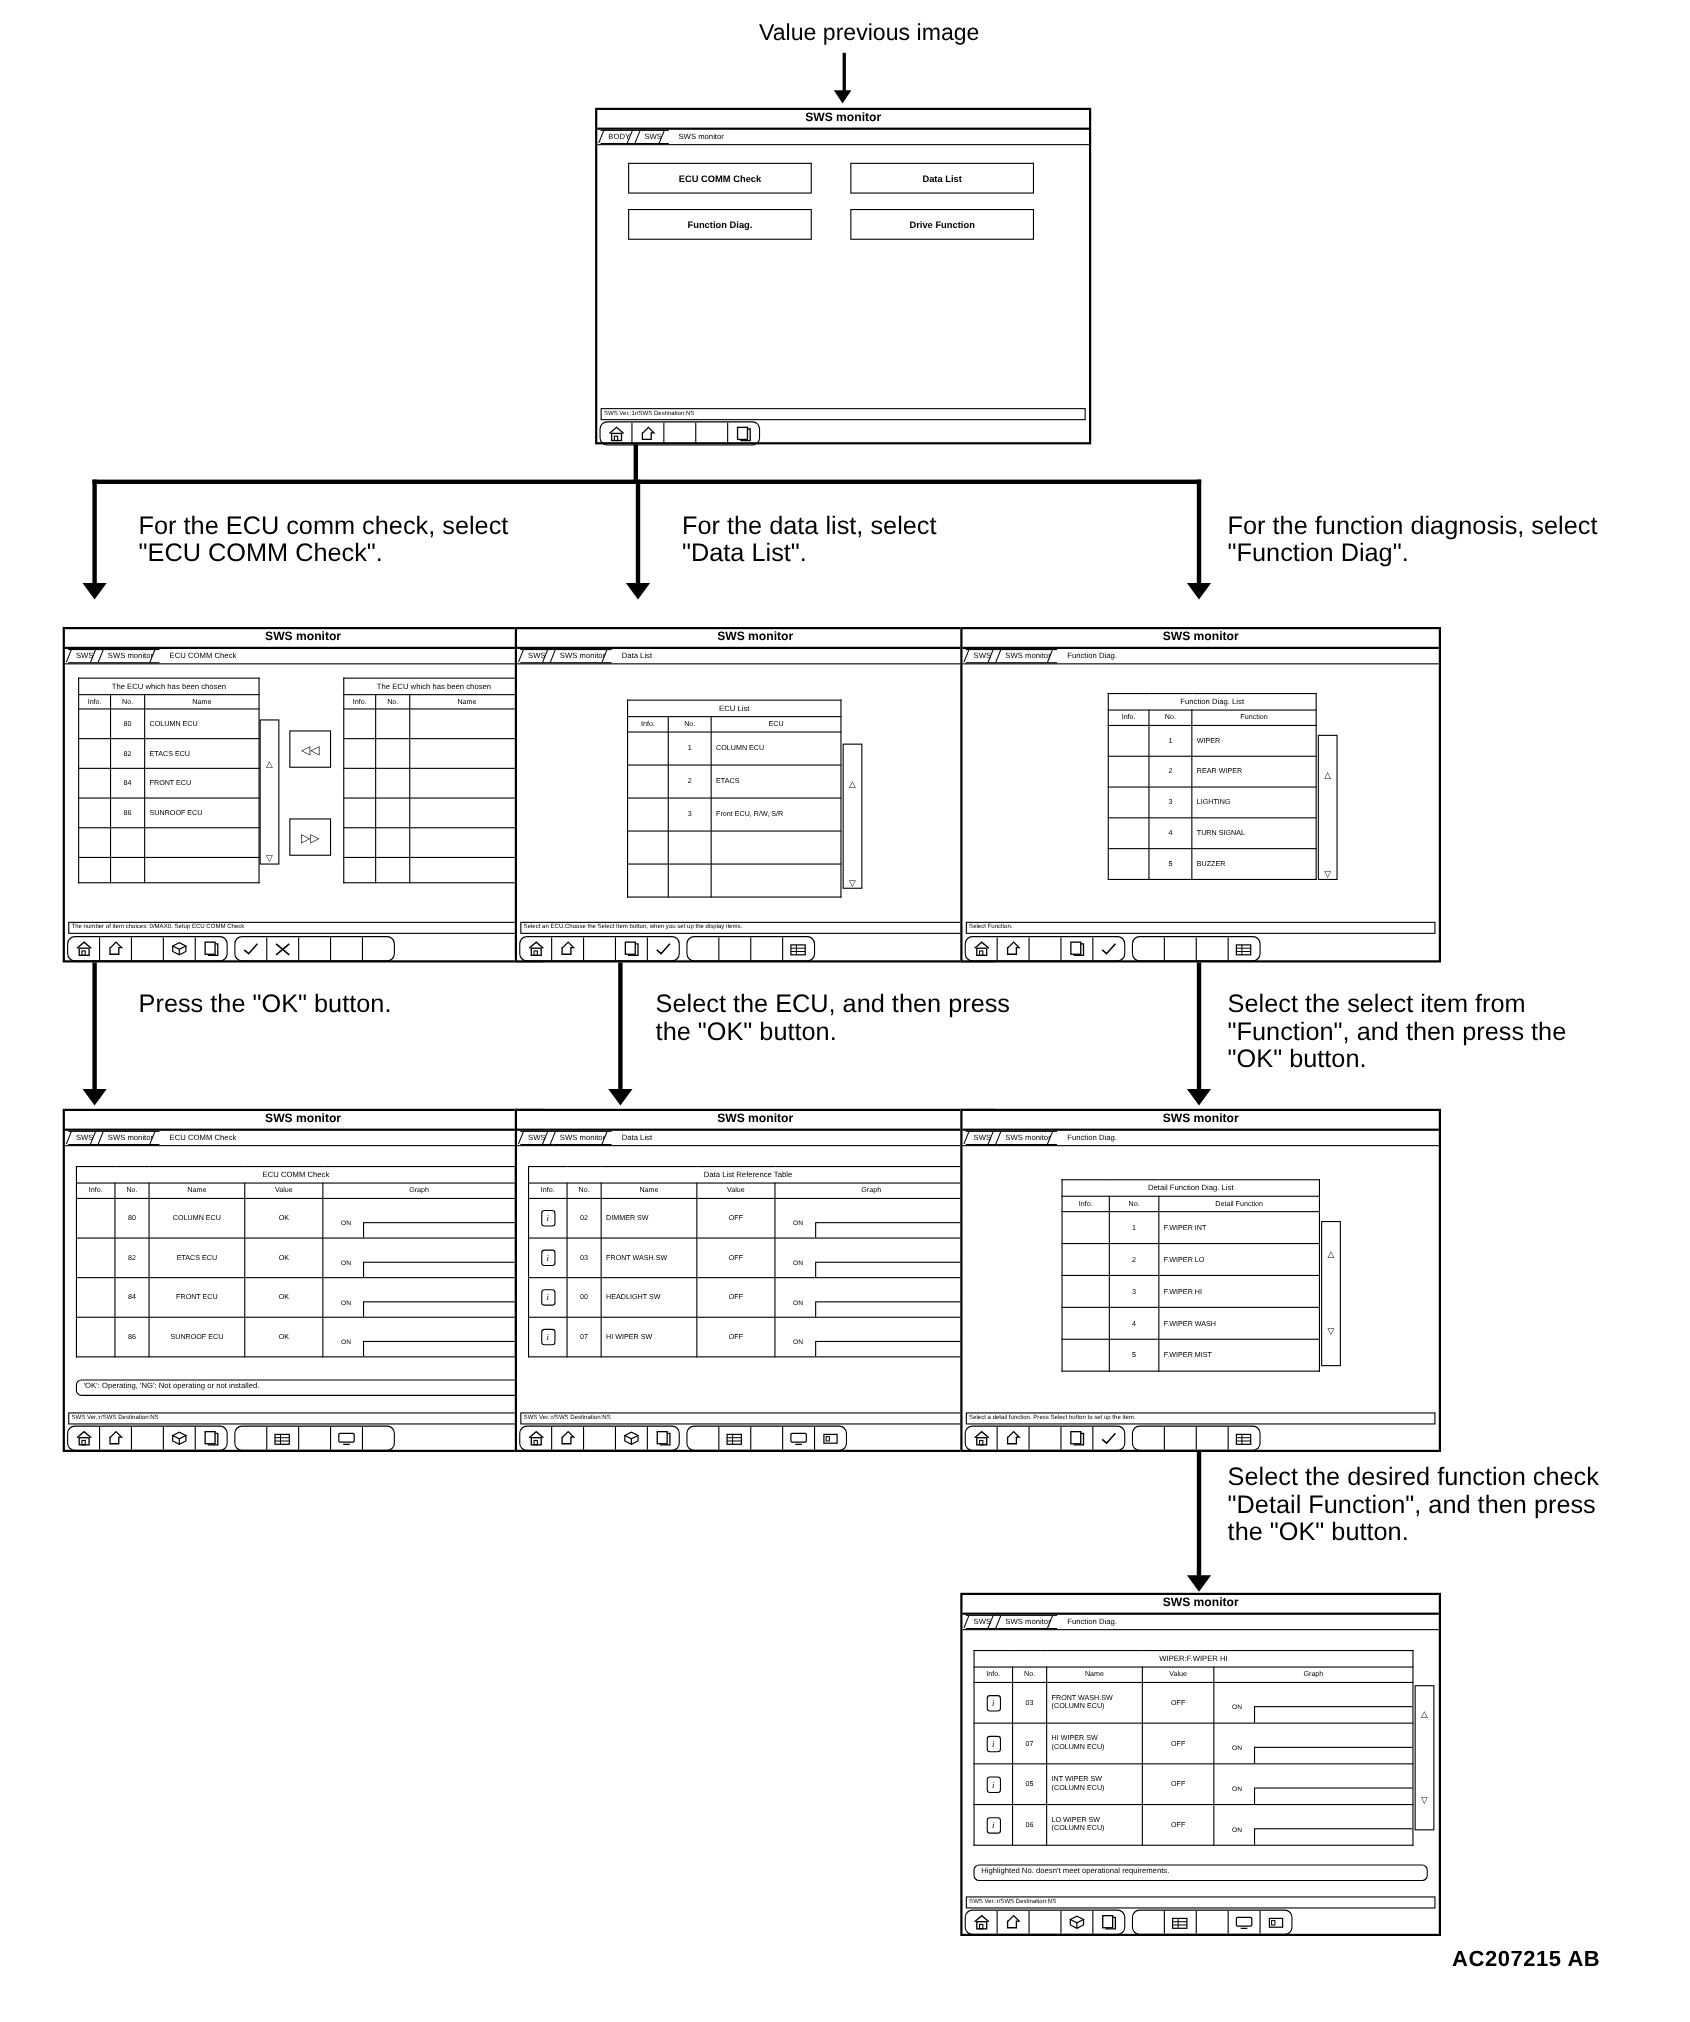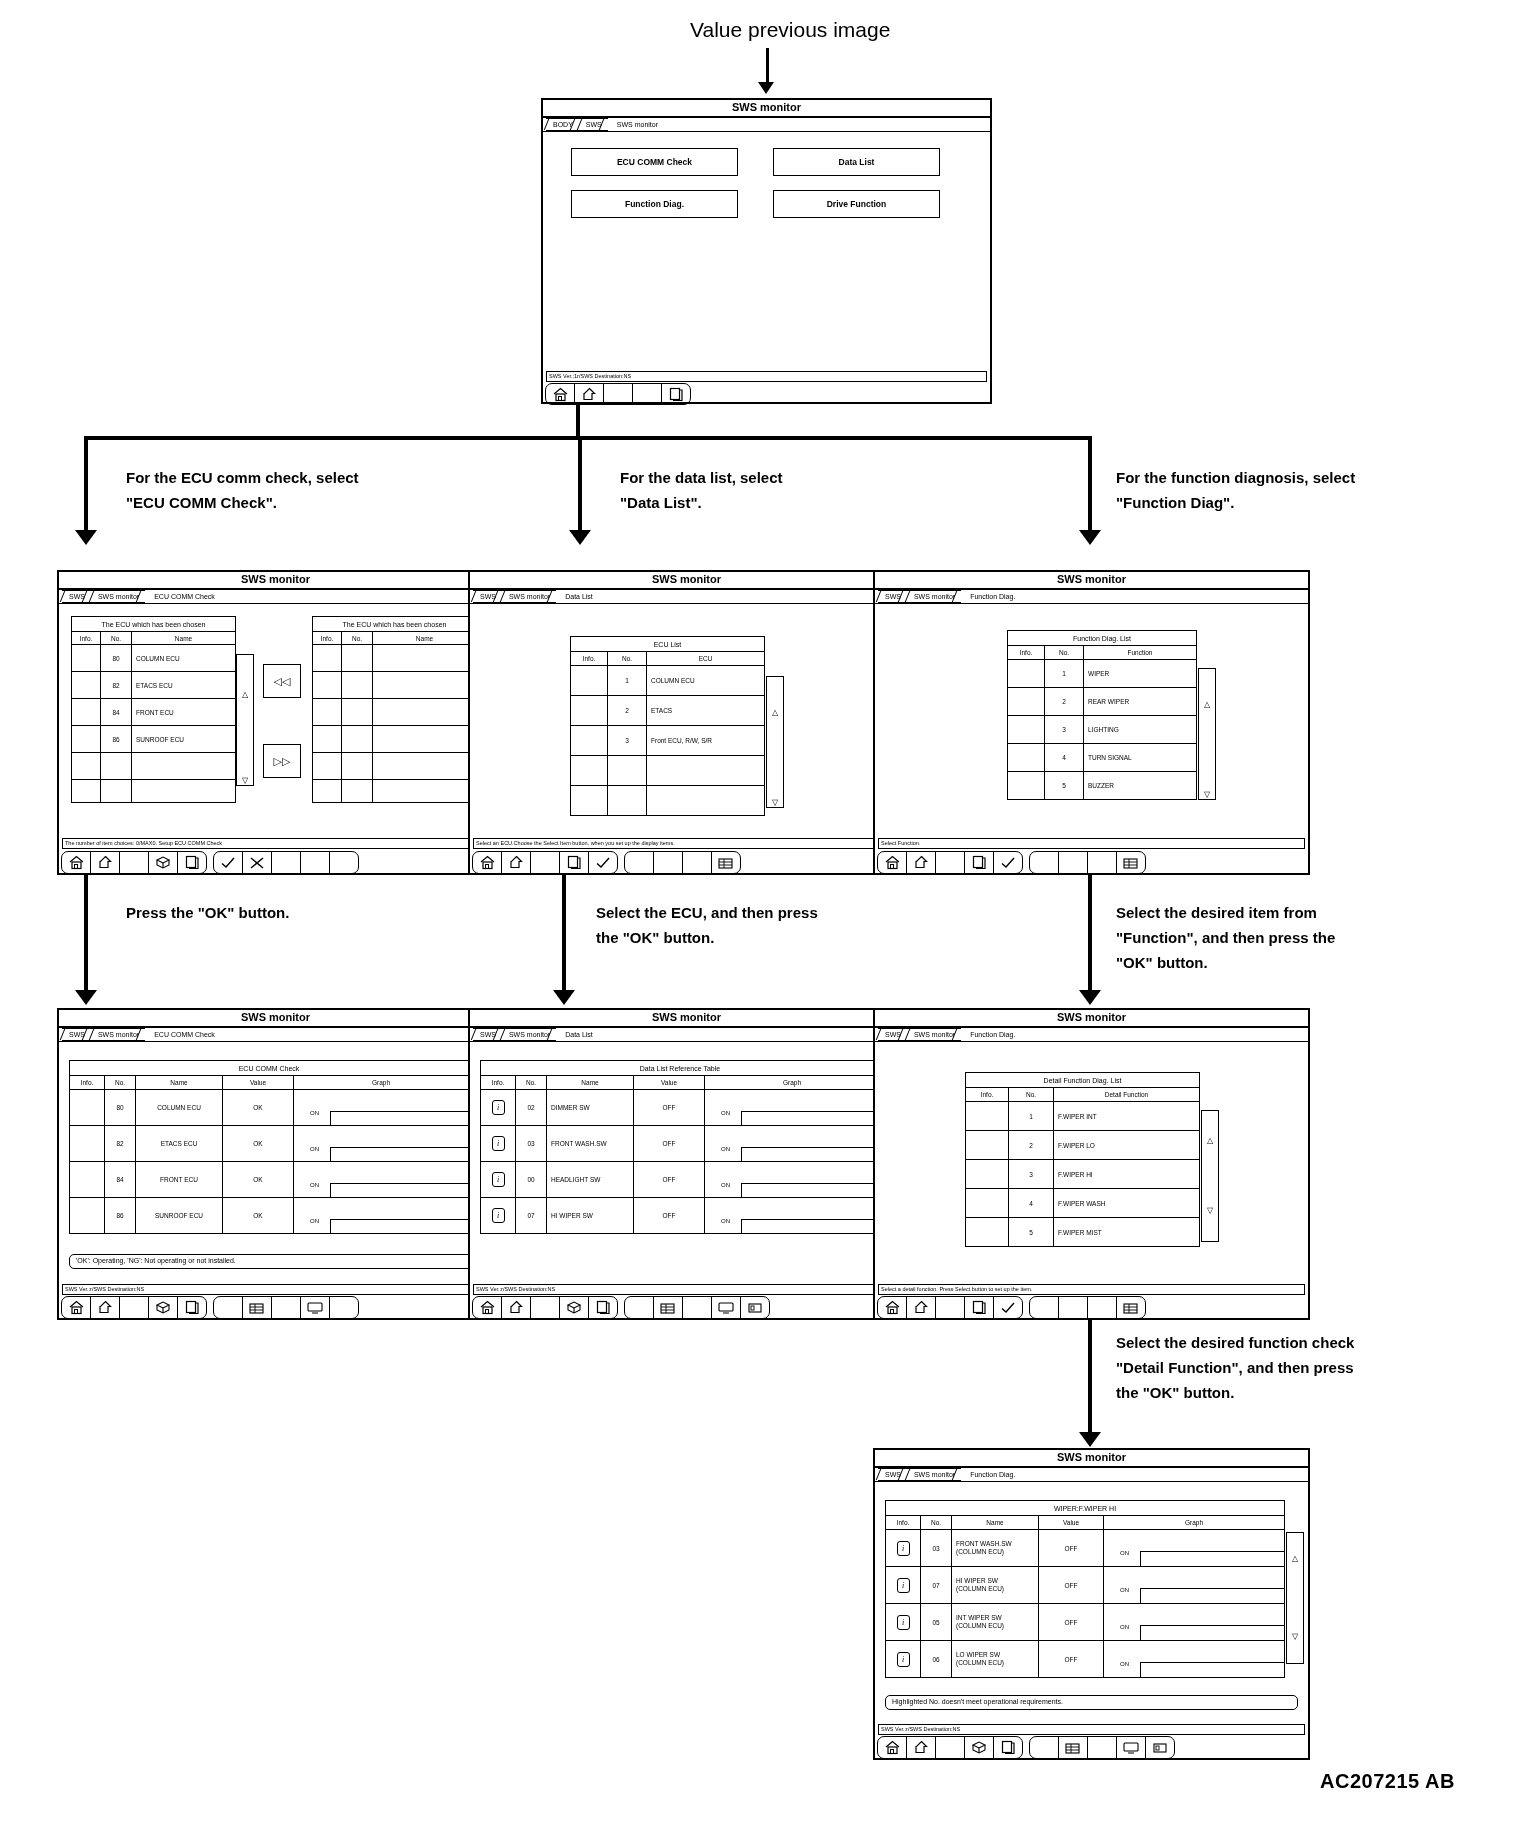--- a/index.html
+++ b/index.html
@@ -1,20 +1,20 @@
 <!DOCTYPE html>
 <html><head>
 <meta charset="utf-8">
 <style>
   html,body{margin:0;padding:0;background:#fff;}
   body{width:1536px;height:1838px;position:relative;font-family:"Liberation Sans",sans-serif;color:#000;}
   .abs{position:absolute;}
 
   
-  .note{font-size:15px;line-height:25px;color:#000;white-space:pre-line;font-weight:bold;}
+  .note{font-size:23px;line-height:25px;color:#000;white-space:pre-line;}
   .title-note{font-size:21px;}
 
   
   .hline{position:absolute;background:#000;}
   .vline{position:absolute;background:#000;}
   .arrowhead{position:absolute;width:0;height:0;border-left:11px solid transparent;border-right:11px solid transparent;border-top:15px solid #000;}
   .arrowhead.sm{border-left:8px solid transparent;border-right:8px solid transparent;border-top:12px solid #000;}
 
   
   .win{position:absolute;border:2px solid #000;background:#fff;box-sizing:border-box;}
@@ -464,21 +464,21 @@
 <div class="vline" style="left:84px;top:875px;width:4px;height:118px;"></div>
 <div class="arrowhead" style="left:75px;top:990px;"></div>
 <div class="vline" style="left:562px;top:875px;width:4px;height:118px;"></div>
 <div class="arrowhead" style="left:553px;top:990px;"></div>
 <div class="vline" style="left:1088px;top:875px;width:4px;height:118px;"></div>
 <div class="arrowhead" style="left:1079px;top:990px;"></div>
 
 <div class="abs note" style="left:126px;top:900px;width:350px;">Press the "OK" button.</div>
 <div class="abs note" style="left:596px;top:900px;width:350px;">Select the ECU, and then press
 the "OK" button.</div>
-<div class="abs note" style="left:1116px;top:900px;width:370px;">Select the desired item from
+<div class="abs note" style="left:1116px;top:900px;width:370px;">Select the select item from
 "Function", and then press the
 "OK" button.</div>
 
 <div class="win" style="left:57px;top:1008px;width:437px;height:312px;">
   <div class="win-title">SWS monitor</div>
   <div class="crumbs">
     <div class="crumb tabbed">SWS</div>
     <div class="crumb tabbed">SWS monitor</div>
     <div class="crumb plain">ECU COMM Check</div>
   </div>

